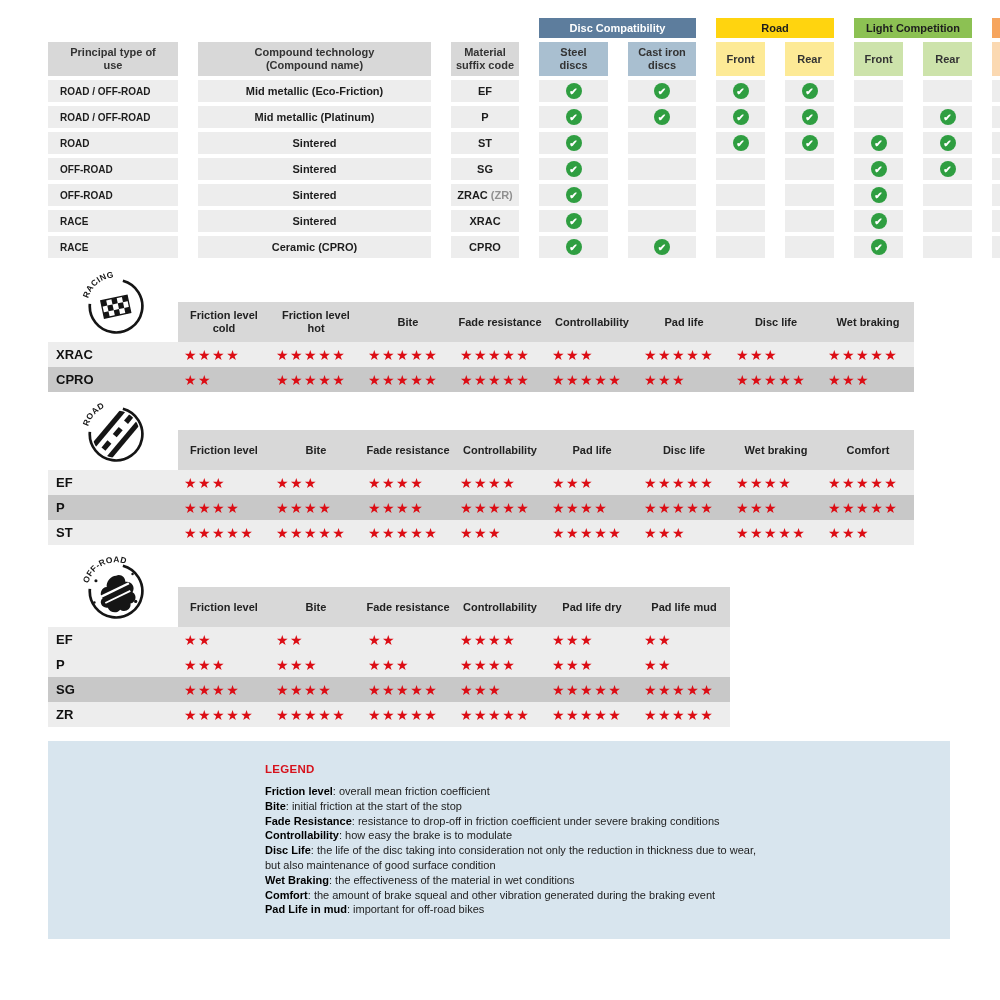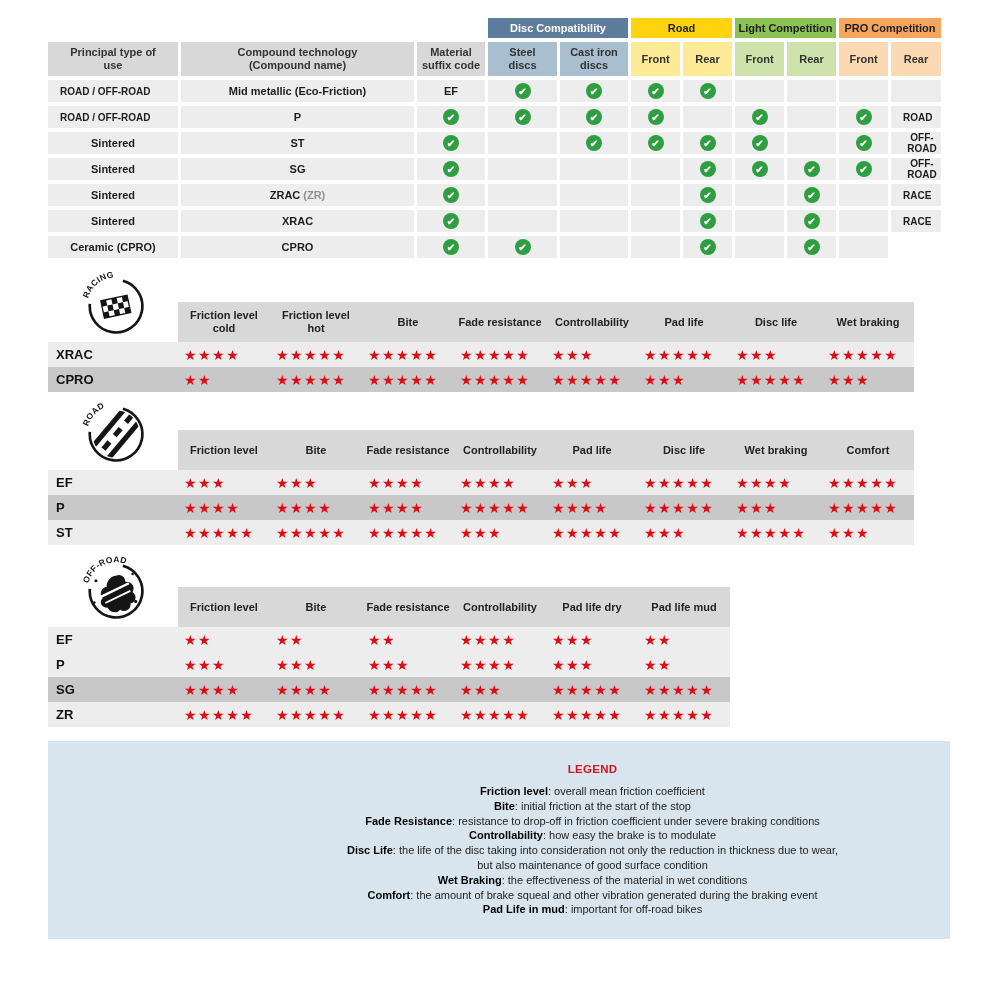--- a/index.html
+++ b/index.html
@@ -1,21 +1,21 @@
 <!DOCTYPE html>
 <html><head>
 <meta charset="utf-8">
 <style>
   * { box-sizing: border-box; margin: 0; padding: 0; }
   html,body { width: 1000px; height: 1000px; background: #ffffff; overflow: hidden;
     font-family: "Liberation Sans", sans-serif; color: #222; }
   .page { padding: 18px 50px 0 48px; }
 
   
-  .compat { display: grid; grid-template-columns: 130px 233px 68px 69px 68px 49px 49px 49px 49px 49px 50px; gap: 4px 3px; }
+  .compat { display: grid; grid-template-columns: 130px 233px 68px 69px 68px 49px 49px 49px 49px 49px 50px; gap: 4px 20px; }
   .cell { display: flex; align-items: center; justify-content: center; text-align: center; }
   .spacer { background: transparent; }
   .grp { height: 20px; font-weight: bold; font-size: 11px; }
   .grp-disc { background: #5d7d9d; color: #fff; }
   .grp-road { background: #ffd40f; color: #1d1d1d; }
   .grp-light { background: #8cc153; color: #1d1d1d; }
   .grp-pro { background: #f6a55e; color: #1d1d1d; }
   .hdr { background: #d8d8d8; font-weight: bold; font-size: 11px; line-height: 1.18; min-height: 34px; color: #333; padding: 2px; }
   .hdr-use { padding: 2px 22px; }
   .hdr-comp { padding: 2px 40px; }
@@ -43,21 +43,21 @@
   .rblank { background: transparent; }
   .rhead { background: #d8d8d8; height: 40px; justify-content: center; text-align: center;
     font-weight: bold; font-size: 11px; line-height: 1.18; padding: 0 3px; color: #222; }
   .rlabel { height: 25px; font-weight: bold; font-size: 13px; padding-left: 8px; color: #111; }
   .rstars { height: 25px; padding-left: 6px; }
   .stars { color: #dc0d15; font-size: 14px; letter-spacing: 1.5px; line-height: 1; }
   .shade-light { background: #ededed; }
   .shade-dark { background: #c8c8c8; }
 
   
-  .legend { margin-top: 14px; background: #d8e5ee; padding: 22px 30px 22px 217px; text-align: center; }
+  .legend { margin-top: 14px; background: #d8e5ee; padding: 22px 30px 22px 217px; }
   .legend-title { color: #d6121c; font-weight: bold; font-size: 11.5px; margin-bottom: 9px; letter-spacing: 0.3px; }
   .legend-line { font-size: 11px; line-height: 14.8px; color: #222; }
   .legend-line b { color: #000; }
 </style>
 </head>
 <body>
 
 <div class="page">
   <div class="compat" id="compat">
       <div class="cell spacer" style="grid-column: 1 / 4;"></div>
@@ -89,20 +89,21 @@
         <span class="chk">✔</span>
       </div>
       <div class="cell rowcell">
         <span class="chk">✔</span>
       </div>
       <div class="cell rowcell"></div>
       <div class="cell rowcell"></div>
       <div class="cell rowcell"></div>
       <div class="cell rowcell"></div>
       <div class="cell rowcell use">ROAD / OFF-ROAD</div>
+      <div class="cell rowcell">Mid metallic (Platinum)</div>
       <div class="cell rowcell">P</div>
       <div class="cell rowcell">
         <span class="chk">✔</span>
       </div>
       <div class="cell rowcell">
         <span class="chk">✔</span>
       </div>
       <div class="cell rowcell">
         <span class="chk">✔</span>
       </div>

